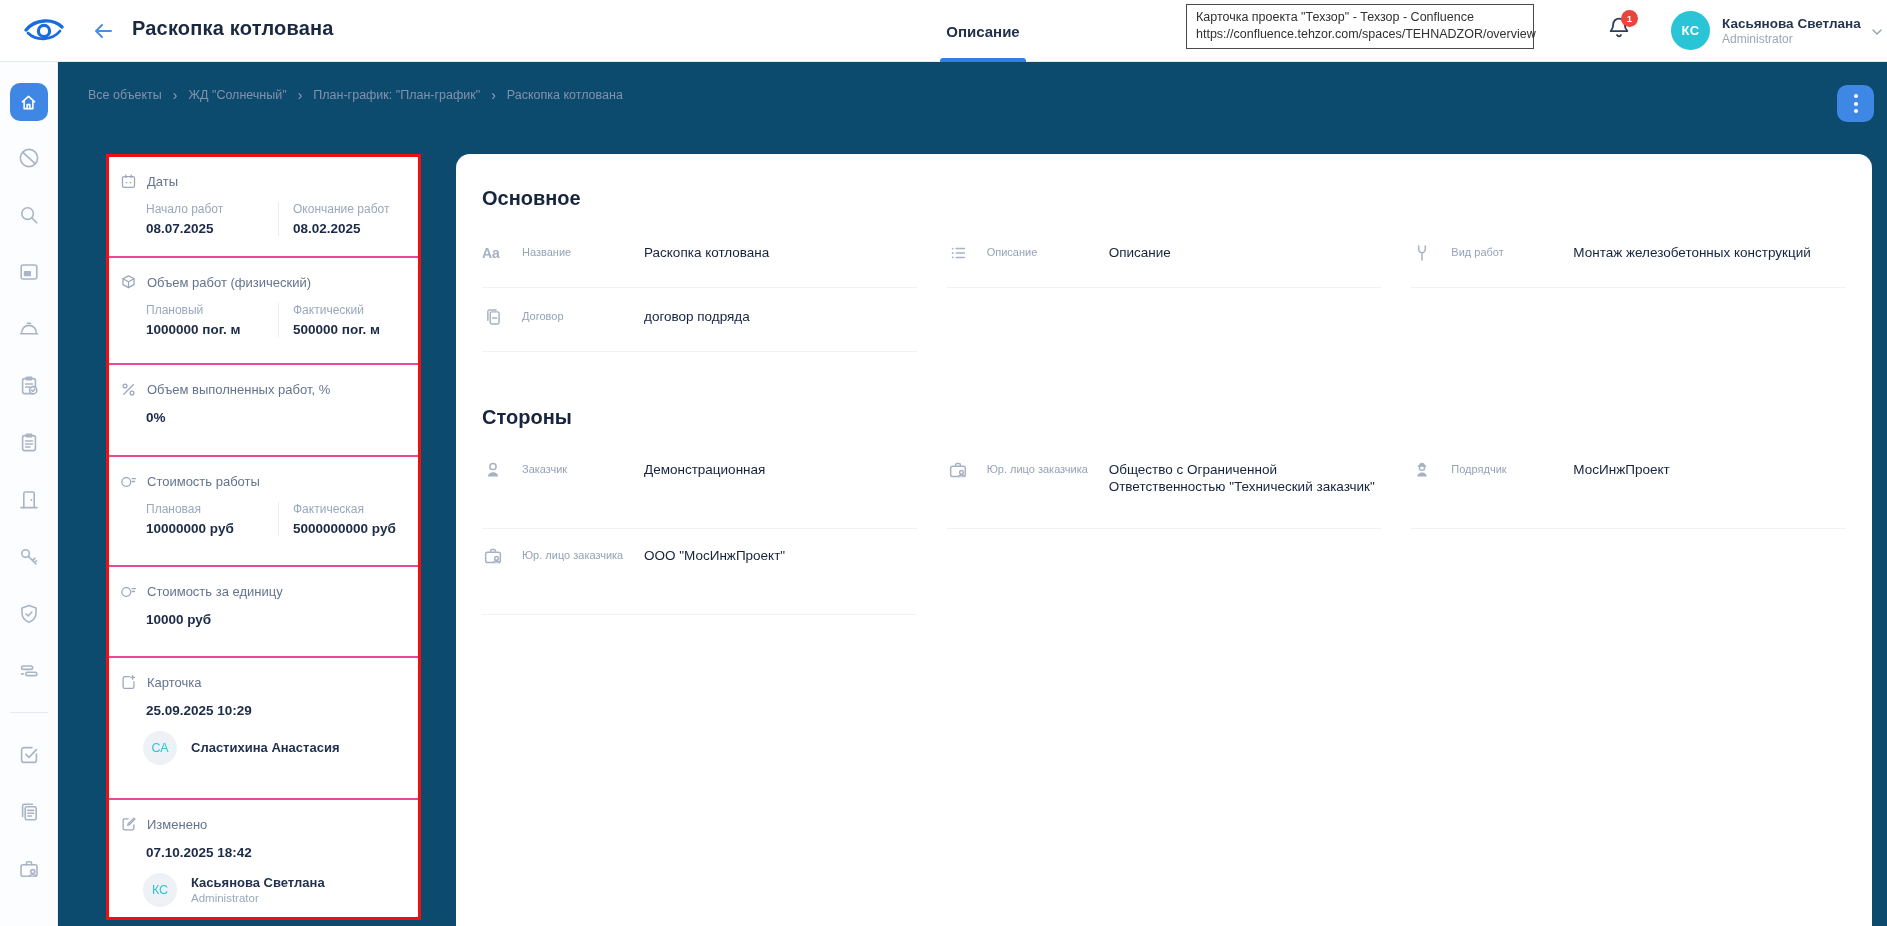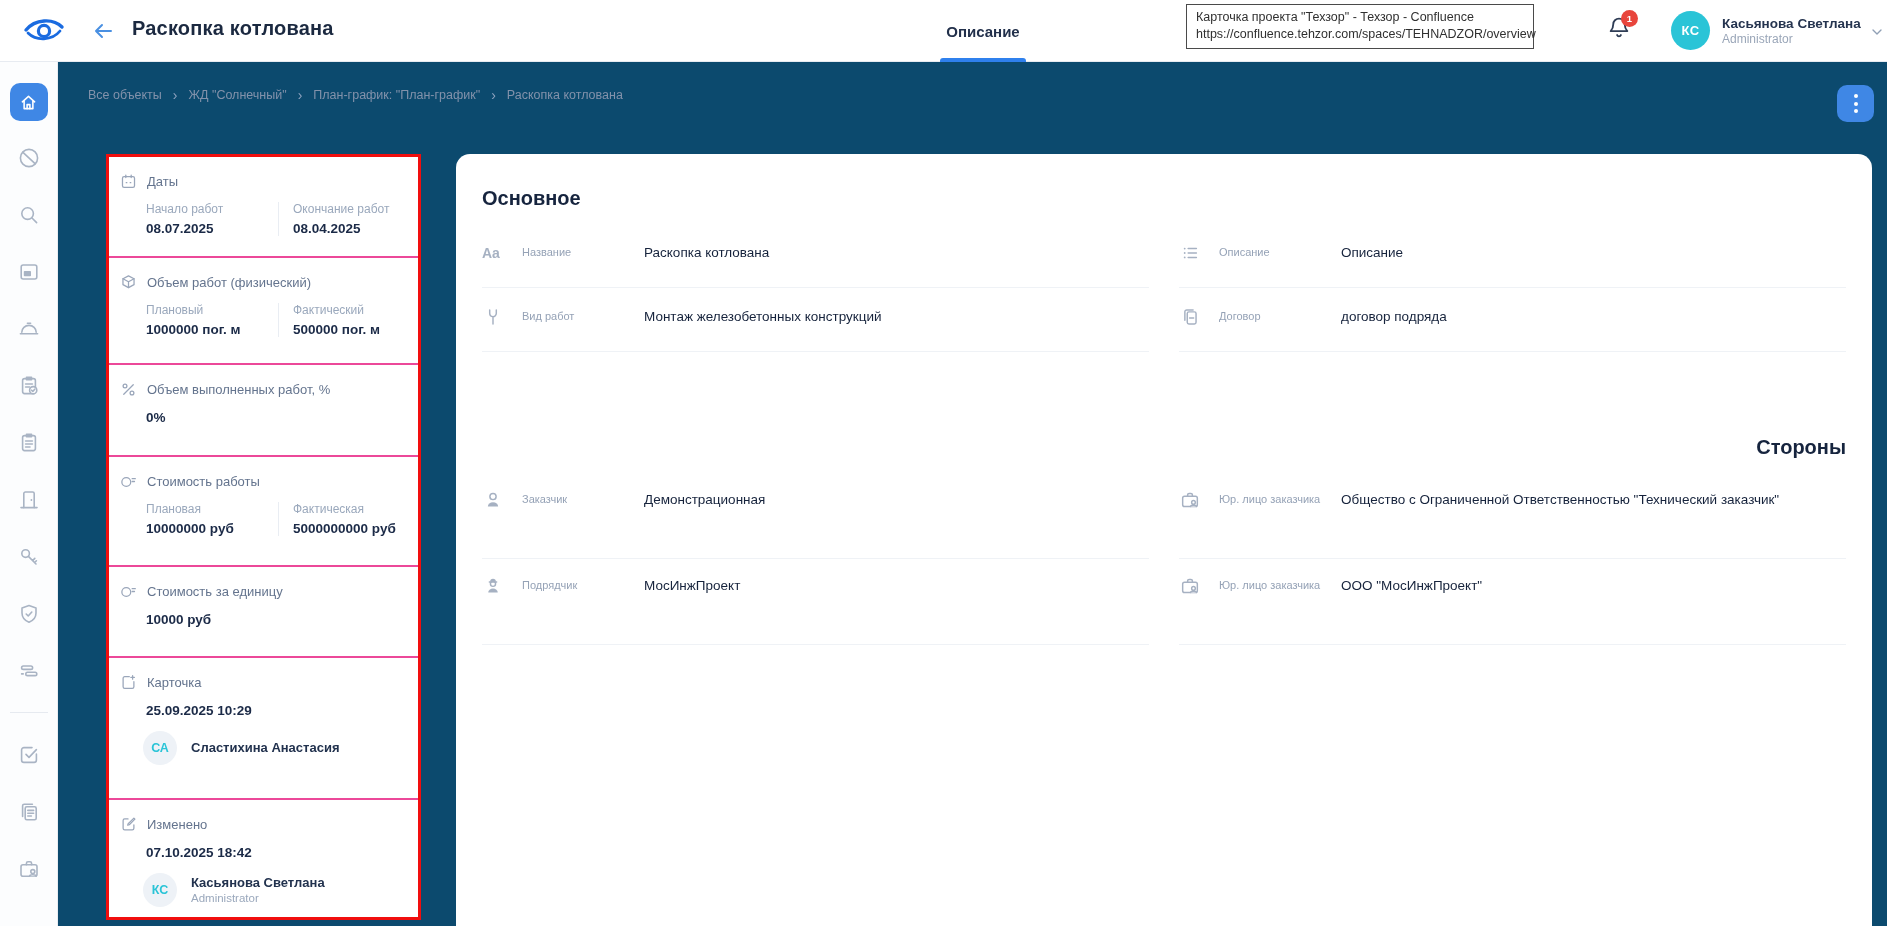--- a/index.html
+++ b/index.html
@@ -46,29 +46,29 @@
   .ip-s1{height:99px}.ip-s2{height:107px}.ip-s3{height:92px}.ip-s4{height:110px}.ip-s5{height:91px}.ip-s6{height:142px}.ip-s7{height:125px}
   .ip-head { display:flex; align-items:center; gap:9px; color:#64748e; font-size:13px; margin-bottom:11px; }
   .ip-icon { width:19px; height:19px; color:#9aa6ba; flex:none; }
   .ip-cols { display:flex; margin-left:27px; }
   .ip-col1 { width:132px; }
   .ip-vdiv { width:1px; align-self:stretch; background:#e9edf3; margin-right:14px; }
   .ip-label { font-size:12px; color:#9aa8bc; margin-bottom:5px; }
   .ip-value { font-size:13.5px; font-weight:700; color:#1b2a47; }
   .ip-single { margin-left:27px; }
   .ip-user { margin-left:24px; margin-top:13px; display:flex; align-items:center; gap:14px; }
-  .avatar-sm { width:34px; height:34px; border-radius:50%; background:#eef2f7; color:#2ac4d7; font-size:12.5px; font-weight:700; display:flex; align-items:center; justify-content:center; flex:none; }
+  .avatar-sm { width:34px; height:34px; border-radius:50%; background:#eef2f7; color:#2ac4d7; font-size:12.5px; font-weight:400; display:flex; align-items:center; justify-content:center; flex:none; }
   .ip-user-name { font-size:13px; font-weight:700; color:#22324e; line-height:16px; }
   .ip-user-role { font-size:11.5px; color:#9aa8bc; line-height:14px; }
 
   
   .main-card { position:absolute; left:398px; top:92px; right:15px; bottom:-30px; background:#fff; border-radius:14px 14px 0 0; padding:33px 26px 0; }
   .section-title { font-size:20px; font-weight:700; color:#16243e; }
-  .section-title.mt { margin-top:84px;text-align:right; }
-  .fields-grid { margin-top:14px; display:grid; grid-template-columns:1fr 1fr; column-gap:30px; }
+  .section-title.mt { margin-top:54px; }
+  .fields-grid { margin-top:14px; display:grid; grid-template-columns:1fr 1fr 1fr; column-gap:30px; }
   .fr { display:flex; align-items:flex-start; gap:18px; padding-top:20px; height:64px; border-bottom:1px solid #eff2f6; }
   .fr.tall { height:86px; padding-top:18px; }
   .f-icon { width:22px; height:22px; color:#a6b1c2; flex:none; margin-top:-2px; }
   .f-icon-aa { font-size:14px; font-weight:700; color:#a6b1c2; width:22px; flex:none; line-height:18px; }
   .f-label { width:104px; flex:none; font-size:11px; color:#95a2b6; line-height:17px; }
   .f-value { font-size:13.5px; color:#16233c; line-height:17px; }
 </style>
 </head>
 <body>
 
@@ -249,21 +249,21 @@
         <span>Даты</span>
       </div>
       <div class="ip-cols">
         <div class="ip-col1">
           <div class="ip-label">Начало работ</div>
           <div class="ip-value">08.07.2025</div>
         </div>
         <div class="ip-vdiv"></div>
         <div>
           <div class="ip-label">Окончание работ</div>
-          <div class="ip-value">08.04.2025</div>
+          <div class="ip-value">08.02.2025</div>
         </div>
       </div>
     </div>
 
     <div class="ip-section ip-s2">
       <div class="ip-head">
         <span class="ip-icon">
           <svg class="ic" viewBox="0 0 24 24">
               <path d="M12 3.6 l7 3.7 v7.4 l-7 3.7 -7 -3.7 V7.3 z"></path>
               <path d="M5 7.3 l7 3.7 7 -3.7 M12 11 v7.4"></path>

